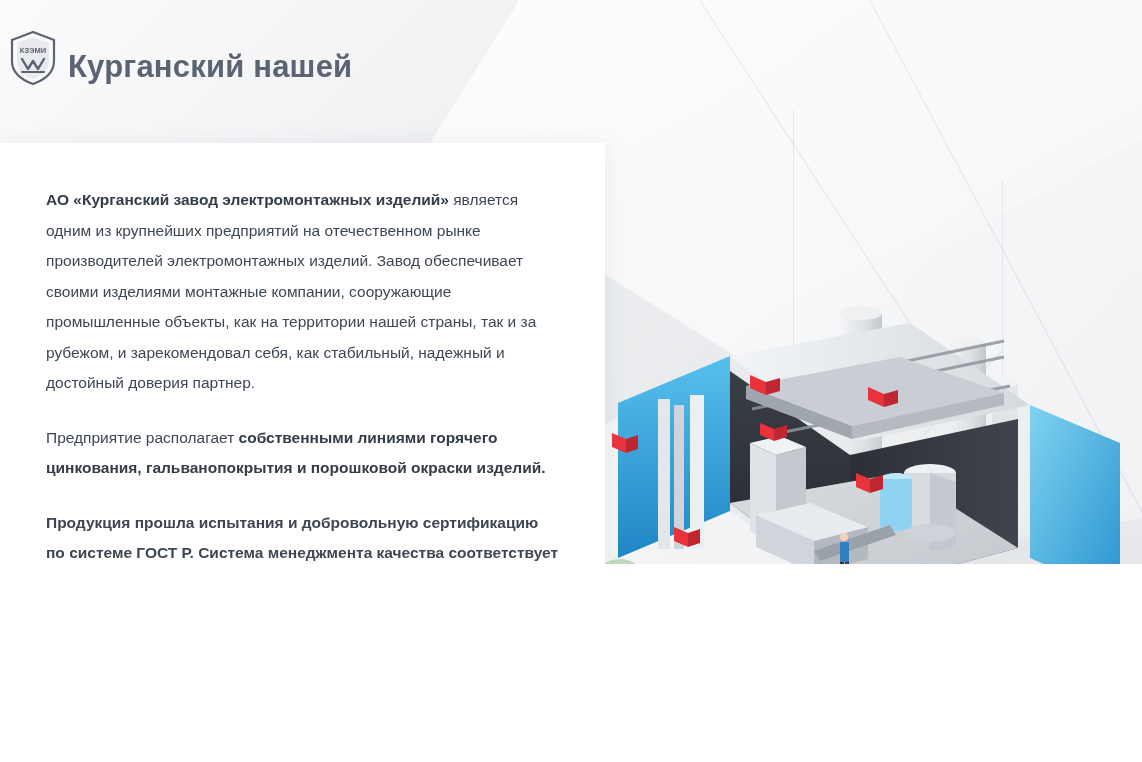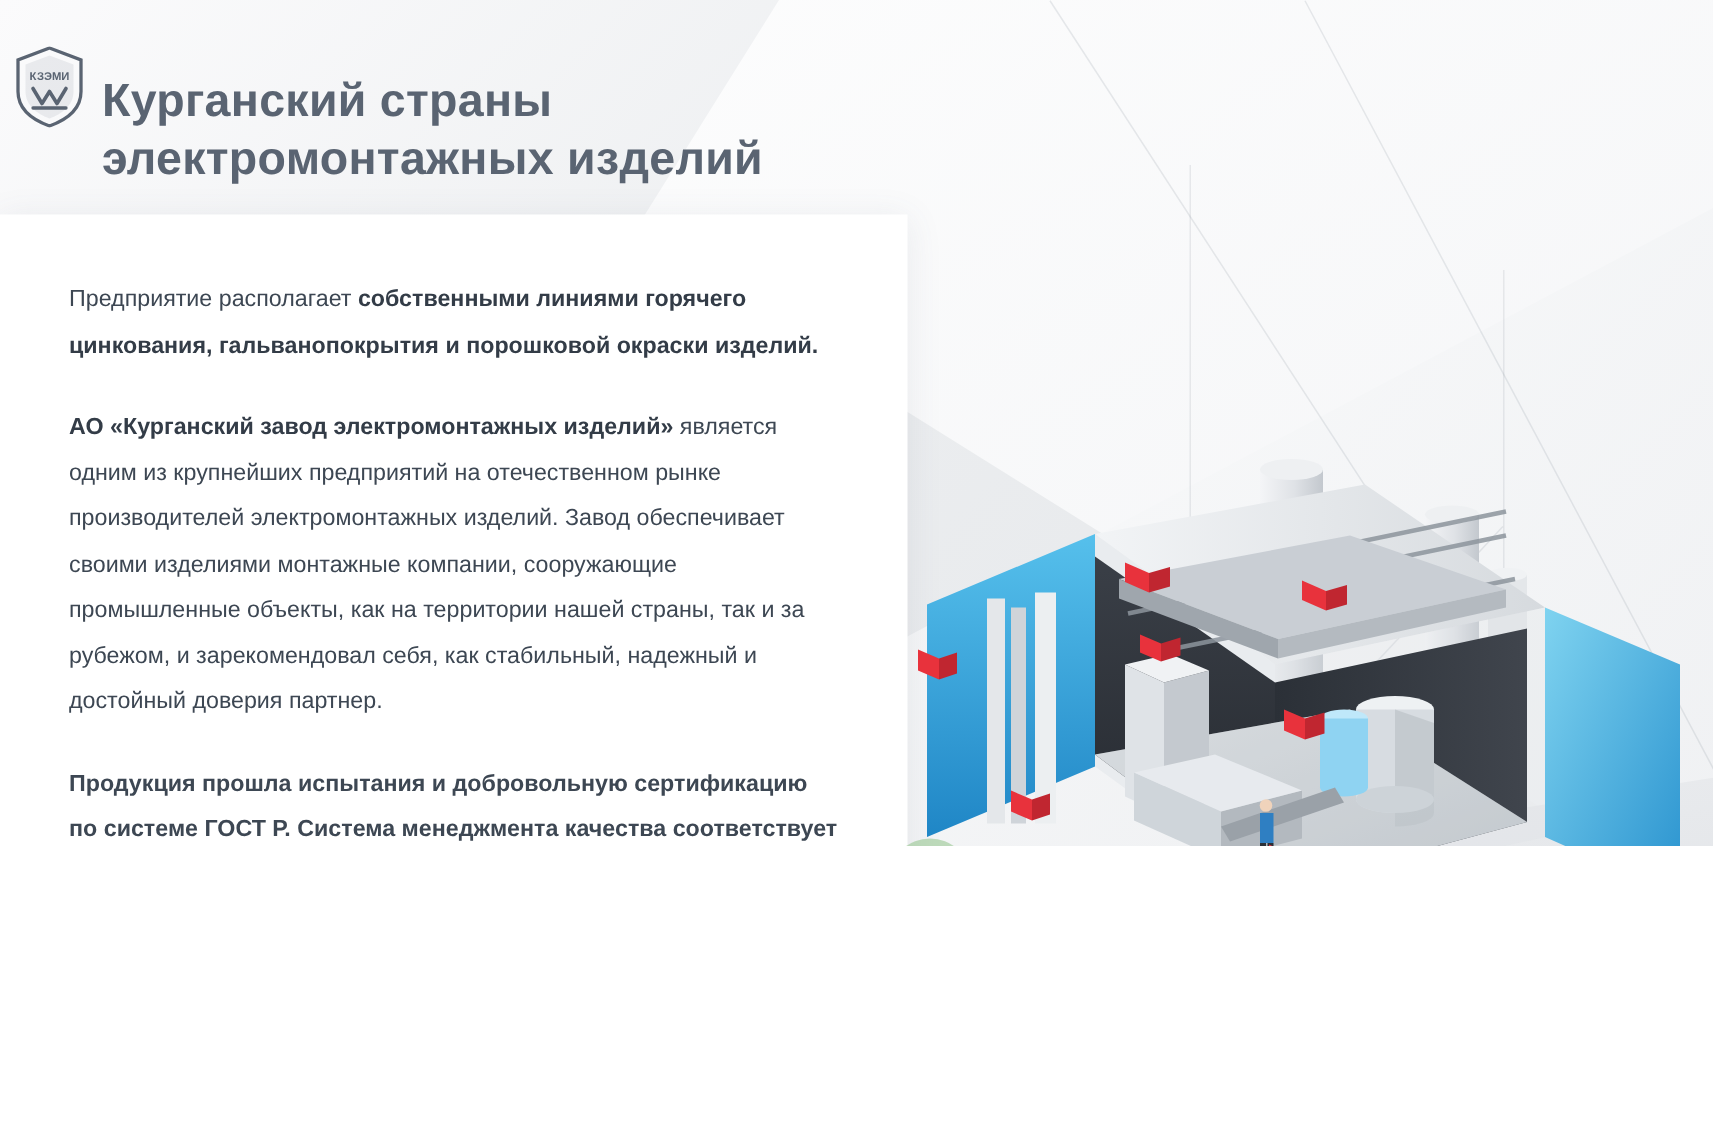--- a/index.html
+++ b/index.html
@@ -138,33 +138,32 @@
     <svg width="46" height="54" viewBox="0 0 46 54" xmlns="http://www.w3.org/2000/svg">
       <path d="M23 1 L44 9 V30 C44 42 34 49 23 53 C12 49 2 42 2 30 V9 Z" fill="none" stroke="#5a6472" stroke-width="2.2"></path>
       <path d="M23 6 L39 12 V30 C39 39.5 31 45 23 48 C15 45 7 39.5 7 30 V12 Z" fill="#5a6472" opacity="0.1"></path>
       <text x="23" y="22" text-anchor="middle" font-family="Liberation Sans, sans-serif" font-size="7.5" font-weight="bold" fill="#5a6472">КЗЭМИ</text>
       <path d="M12 28 L18 38 L23 30 L28 38 L34 28" fill="none" stroke="#5a6472" stroke-width="2.4" stroke-linejoin="round" stroke-linecap="round"></path>
       <path d="M12 41 H34" stroke="#5a6472" stroke-width="2.2" stroke-linecap="round"></path>
     </svg>
   </div>
 
   <h1 class="title">
-    <span>Курганский страны</span>
-    <span class="l2">электромонтажных изделий</span>
+    <span>Курганский нашей</span>
   </h1>
 
   <div class="card">
     <div class="card-inner">
 
       <p class="para">
+        <b>АО «Курганский завод электромонтажных изделий»</b><span> является одним из крупнейших предприятий на отечественном рынке производителей электромонтажных изделий. Завод обеспечивает своими изделиями монтажные компании, сооружающие промышленные объекты, как на территории нашей страны, так и за рубежом, и зарекомендовал себя, как стабильный, надежный и достойный доверия партнер.</span>
+      </p>
+
+      <p class="para">
         <span>Предприятие располагает </span><b>собственными линиями горячего цинкования, гальванопокрытия и порошковой окраски изделий.</b>
-      </p>
-
-      <p class="para">
-        <b>АО «Курганский завод электромонтажных изделий»</b><span> является одним из крупнейших предприятий на отечественном рынке производителей электромонтажных изделий. Завод обеспечивает своими изделиями монтажные компании, сооружающие промышленные объекты, как на территории нашей страны, так и за рубежом, и зарекомендовал себя, как стабильный, надежный и достойный доверия партнер.</span>
       </p>
 
       <p class="para">
         <span>Продукция прошла испытания и добровольную сертификацию по </span><span>системе ГОСТ Р. Система менеджмента качества соответствует международным требованиям ISO 9001:2015. Предприятие имеет лицензию для производства изделий для атомных станций.</span>
       </p>
 
     </div>
   </div>
 
   <div class="illus">

